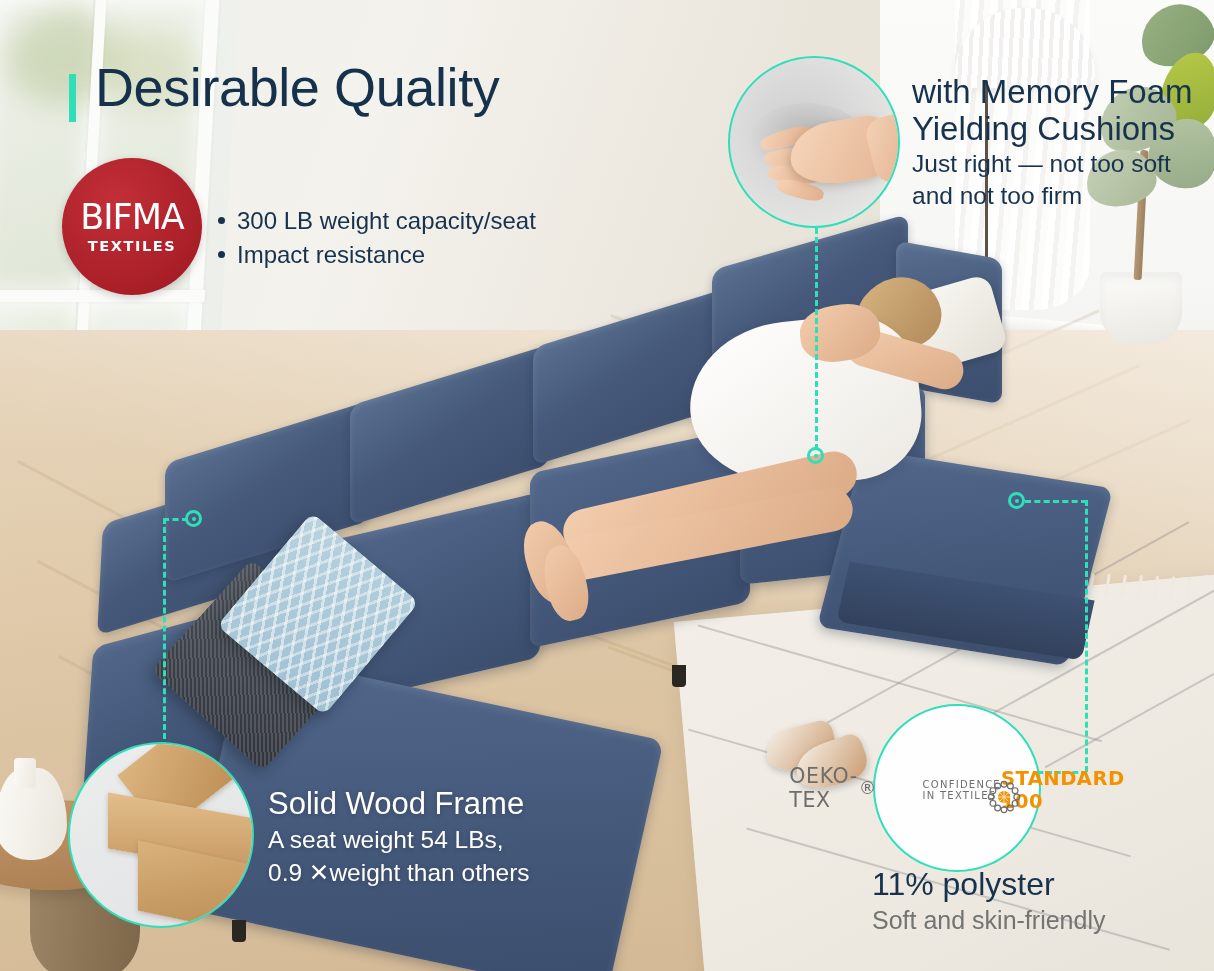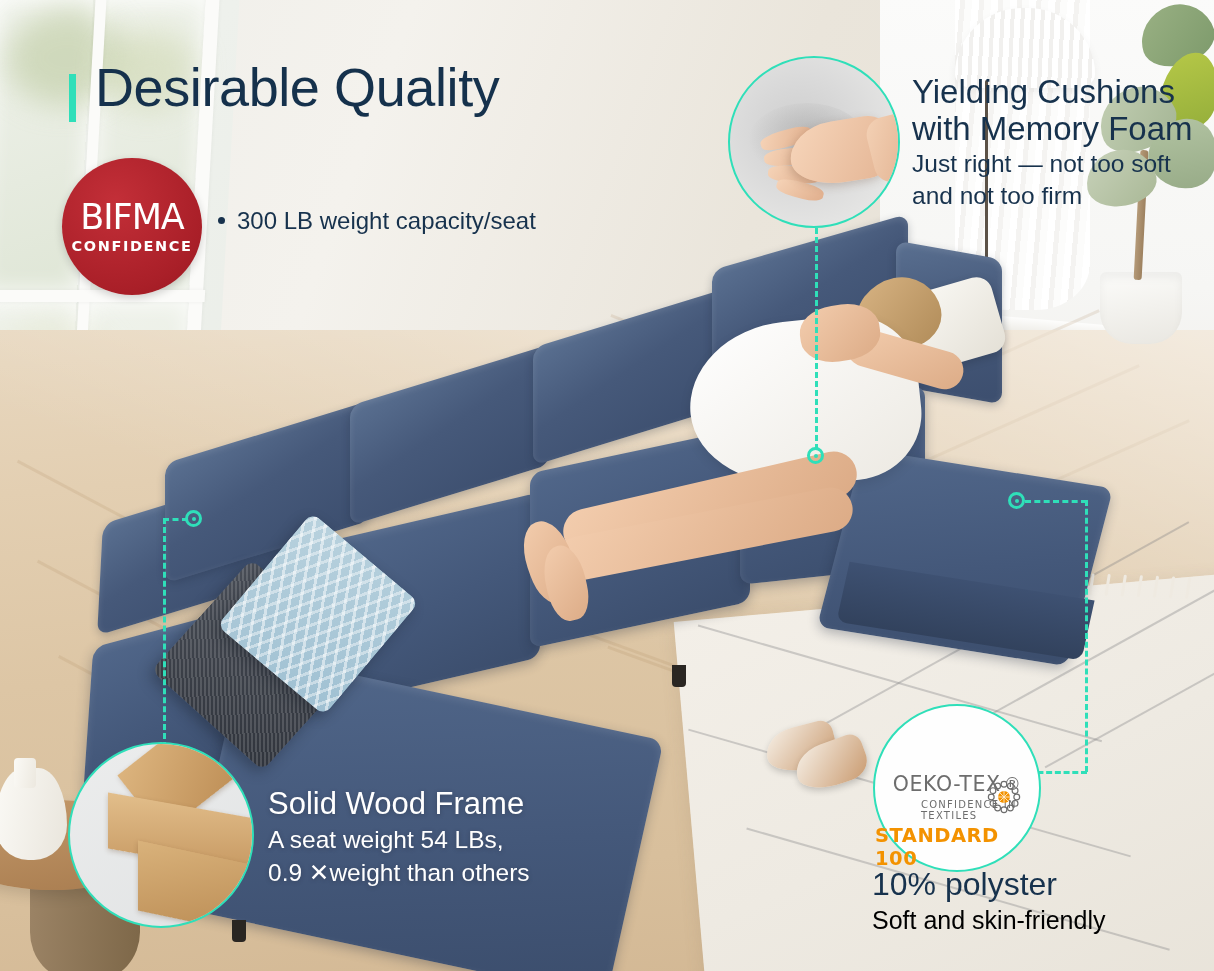--- a/index.html
+++ b/index.html
@@ -163,31 +163,31 @@
     background:linear-gradient(150deg,#eceded,#e1e3e4);}
   .woodblk{position:absolute;box-shadow:0 2px 5px rgba(90,60,30,.25);}
   .wl-title{position:absolute;left:268px;top:786px;font-size:31px;color:#fff;
     white-space:nowrap;text-shadow:0 1px 4px rgba(40,45,60,.4);}
   .wl-sub{position:absolute;left:268px;top:824px;font-size:24.5px;line-height:1.33;color:#fff;
     white-space:nowrap;text-shadow:0 1px 4px rgba(40,45,60,.4);}
 
   
   .oekocircle{position:absolute;left:873px;top:704px;width:168px;height:168px;border-radius:50%;
     border:2.5px solid #2fdfb9;box-sizing:border-box;background:#fefefe;
-    display:flex;flex-direction:column;align-items:center;justify-content:flex-end;}
+    display:flex;flex-direction:row;align-items:center;justify-content:center;}
   .oeko-row{display:flex;align-items:center;}
   .oeko1{font-size:20.5px;color:#6d6d6d;letter-spacing:.6px;font-family:"DejaVu Sans",sans-serif;}
   .oeko2{font-size:10px;color:#6d6d6d;letter-spacing:1.25px;margin-top:3px;
     font-family:"DejaVu Sans",sans-serif;margin-left:46px;}
   .oeko3{font-size:19.5px;color:#f39200;font-weight:bold;letter-spacing:.5px;margin-top:3px;
     font-family:"DejaVu Sans",sans-serif;}
   .oekoflower{position:absolute;right:18px;top:74px;width:34px;height:34px;}
 
   .br-title{position:absolute;left:872px;top:866px;font-size:32px;color:#17324d;white-space:nowrap;}
-  .br-sub{position:absolute;left:872px;top:906px;font-size:25px;color:#000000;white-space:nowrap;}
+  .br-sub{position:absolute;left:872px;top:906px;font-size:25px;color:#737373;white-space:nowrap;}
 
   
   .dot{position:absolute;width:17px;height:17px;border-radius:50%;border:3px solid #2fdfb9;
     box-sizing:border-box;background:transparent;}
   .dot:after{content:"";position:absolute;left:3.5px;top:3.5px;width:4px;height:4px;
     border-radius:50%;background:#2fdfb9;}
   .dashv{position:absolute;width:0;border-left:3px dashed #2fdfb9;}
   .dashh{position:absolute;height:0;border-top:3px dashed #2fdfb9;}
 </style>
 </head>
@@ -314,41 +314,42 @@
   <div class="dashh" style="left:1025px;top:500px;width:62px;"></div>
   <div class="dashv" style="left:1085px;top:500px;height:272px;"></div>
   <div class="dashh" style="left:1020px;top:771px;width:67px;"></div>
   <div class="dot" style="left:1008px;top:492px;"></div>
 
   <div class="tealbar"></div>
   <h1 class="title">Desirable Quality</h1>
 
   <div class="bifma">
     <div class="b1">BIFMA</div>
-    <div class="b2">CONFIDENCE</div>
+    <div class="b2">TEXTILES</div>
   </div>
 
 
   <ul class="bullets">
     <li>300 LB weight capacity/seat</li>
+    <li>Impact resistance</li>
   </ul>
 
   <div class="foamcircle">
     <div class="foamdent"></div>
     <div class="finger" style="left:30px;top:72px;width:52px;height:17px;transform:rotate(-16deg);"></div>
     <div class="finger" style="left:34px;top:90px;width:56px;height:17px;transform:rotate(-6deg);"></div>
     <div class="finger" style="left:38px;top:108px;width:54px;height:17px;transform:rotate(4deg);"></div>
     <div class="finger" style="left:46px;top:124px;width:48px;height:16px;transform:rotate(14deg);"></div>
     <div class="handpalm"></div>
     <div class="forearm"></div>
   </div>
 
   <div class="rt-title">
+    <div>with Memory Foam</div>
     <div>Yielding Cushions</div>
-    <div>with Memory Foam</div>
   </div>
   <div class="rt-sub">
     <div>Just right — not too soft</div>
     <div>and not too firm</div>
   </div>
 
   <div class="woodcircle">
     <div class="woodblk" style="left:60px;top:-6px;width:96px;height:74px;background:linear-gradient(150deg,#dcb47e,#bf9058);transform:rotate(-38deg);"></div>
     <div class="woodblk" style="left:38px;top:62px;width:152px;height:56px;background:linear-gradient(170deg,#e2be8b,#c59760);transform:skewY(10deg);"></div>
     <div class="woodblk" style="left:68px;top:110px;width:128px;height:70px;background:linear-gradient(160deg,#d9b27b,#b98a52);transform:skewY(12deg);"></div>
@@ -383,16 +384,16 @@
       </g>
       <circle cx="20" cy="20" r="7" fill="#f39200"></circle>
       <g stroke="#fff" stroke-width="1" opacity=".85">
         <line x1="13" y1="20" x2="27" y2="20"></line>
           <line x1="20" y1="13" x2="20" y2="27"></line>
         <line x1="15" y1="15" x2="25" y2="25"></line>
           <line x1="25" y1="15" x2="15" y2="25"></line>
       </g>
     </svg>
   </div>
-  <div class="br-title">10% polyster</div>
+  <div class="br-title">11% polyster</div>
   <div class="br-sub">Soft and skin-friendly</div>
 
 </div>
 
 </body></html>

